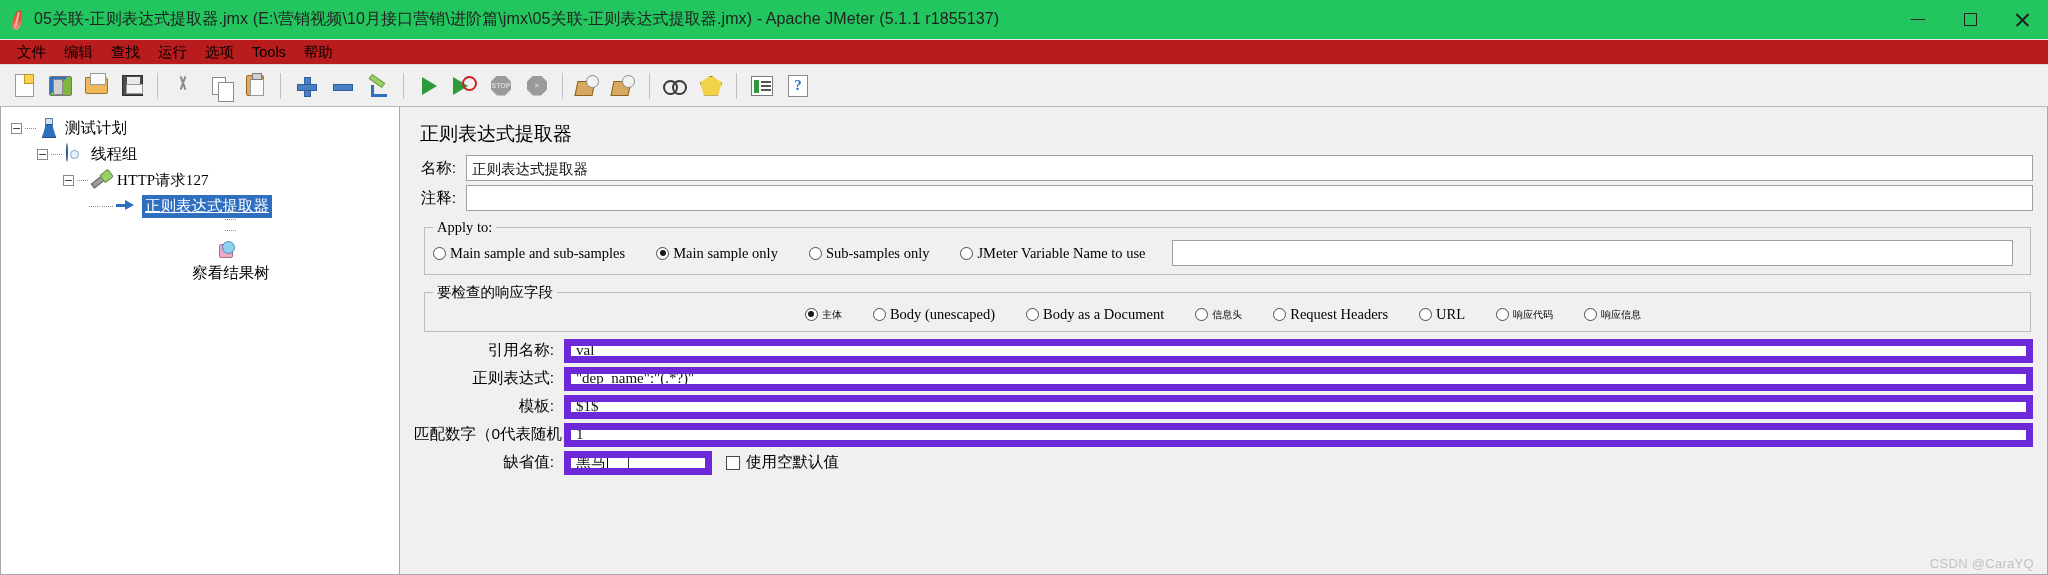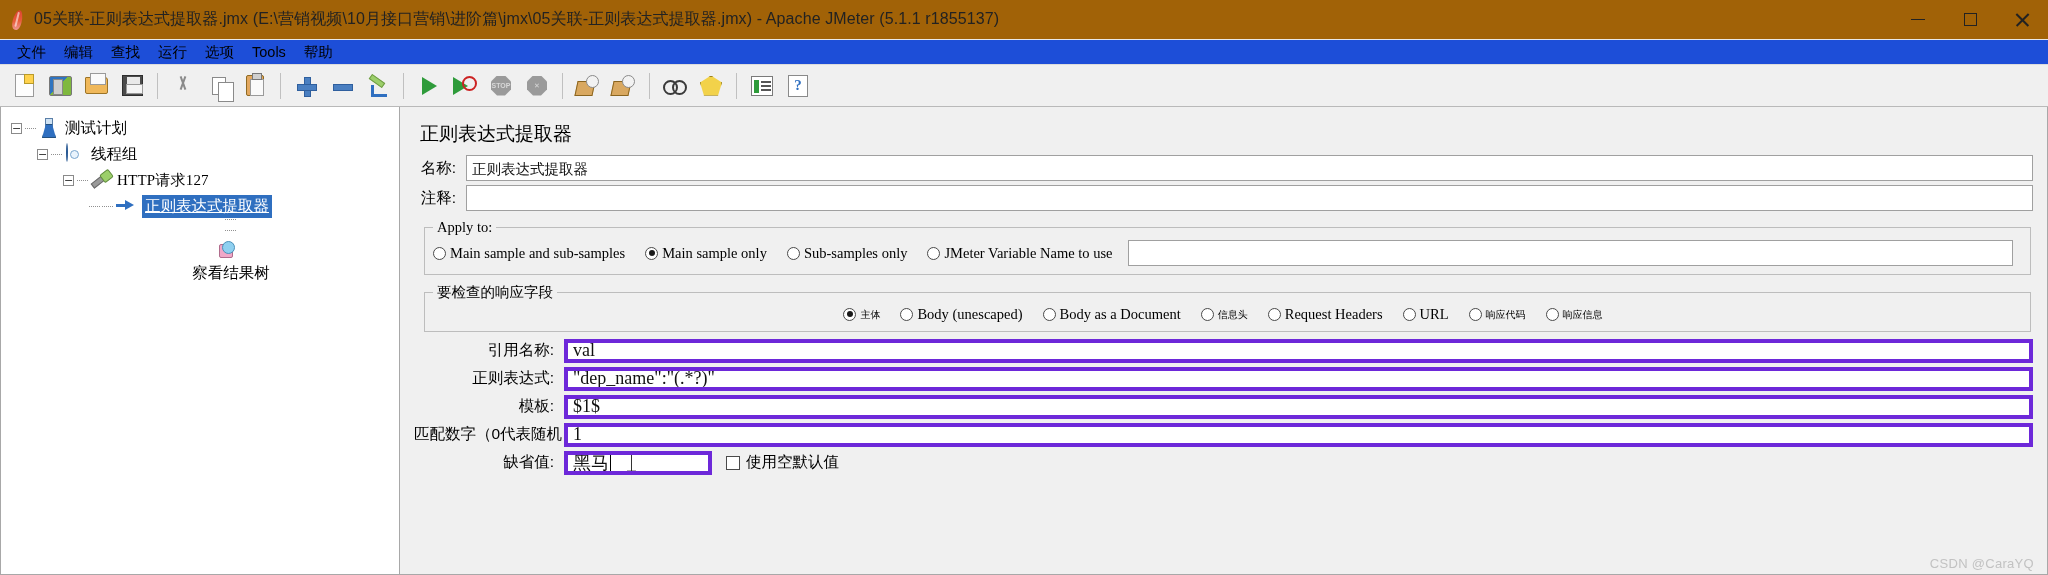--- a/index.html
+++ b/index.html
@@ -7,21 +7,21 @@
     margin: 0; padding: 0;
     width: 2048px; height: 575px;
     overflow: hidden;
     background: #ffffff;
     font-family: "Liberation Sans", "DejaVu Sans", sans-serif;
   }
   .app { width: 2048px; height: 575px; display: flex; flex-direction: column; background:#f0f0f0; }
 
   
   .titlebar {
-    height: 40px; background: #a16207; display: flex; align-items: center;
+    height: 40px; background: #22c55e; display: flex; align-items: center;
     border-bottom: 1px solid #e8e8e8; flex: 0 0 40px;
   }
   .titlebar .app-icon {
     width: 34px; display:flex; align-items:center; justify-content:center;
   }
   .jm-feather {
     width: 9px; height: 20px; position: relative; display:block;
     background: linear-gradient(160deg,#d94030 0%, #e85c3a 55%, #f0a0a0 100%);
     border-radius: 50% 50% 40% 40% / 60% 60% 40% 40%;
     transform: rotate(14deg);
@@ -42,21 +42,21 @@
   .glyph-max { width:13px; height:13px; border:1.5px solid #222; }
   .glyph-close { position:relative; width:16px; height:16px; }
   .glyph-close::before, .glyph-close::after{
     content:""; position:absolute; left:0; top:7px; width:17px; height:1.6px; background:#222;
   }
   .glyph-close::before{ transform: rotate(45deg); }
   .glyph-close::after{ transform: rotate(-45deg); }
 
   
   .menubar {
-    height: 25px; flex: 0 0 25px; background:#1d4ed8; display:flex; align-items:center;
+    height: 25px; flex: 0 0 25px; background:#b91c1c; display:flex; align-items:center;
     padding-left: 8px; border-bottom:1px solid #dcdcdc;
   }
   .menu-item {
     font-size: 14.5px; color:#000; padding: 2px 9px; white-space:nowrap;
   }
 
   
   .toolbar {
     height: 42px; flex: 0 0 42px; background:#f0f0f0; display:flex; align-items:center;
     padding-left: 6px; border-bottom:1px solid #b9b9b9; gap:0px;
@@ -184,40 +184,40 @@
     flex:1 1 auto; height:26px; background:#fff; border:1px solid #a0a0a0;
     font-size:14.5px; color:#111; padding: 2px 5px; line-height:22px;
     font-family:"Liberation Serif","DejaVu Serif",serif; min-width:0; overflow:hidden; white-space:nowrap;
   }
 
   fieldset.grp {
     border:1px solid #bdbdbd; margin: 8px 2px 6px 10px; padding: 2px 17px 8px 8px;
   }
   fieldset.grp > legend { font-size:14.5px; color:#000; padding:0 4px; }
   legend.mono { font-family:"Liberation Serif","DejaVu Serif",serif; font-size:14.5px;}
-  .radio-row { display:flex; align-items:center; gap:4px; flex-wrap:nowrap; padding-top:2px;}
+  .radio-row { display:flex; align-items:center; gap:15px; flex-wrap:nowrap; padding-top:2px;}
   .rad {
     display:flex; align-items:center; margin-right:16px; white-space:nowrap;
   }
   .rcircle{
     width:13px;height:13px;border:1.6px solid #4a4a4a;border-radius:50%;background:#fff;
     margin-right:4px; position:relative; flex:0 0 13px;
   }
   .rcircle.on::after{content:"";position:absolute;left:2.4px;top:2.4px;width:6px;height:6px;border-radius:50%;background:#1a1a1a;}
   .rtext{ font-size:14.5px; color:#000; font-family:"Liberation Serif","DejaVu Serif",serif; }
   .rtext.cjk{ font-family:"Liberation Sans","DejaVu Sans",sans-serif; font-size:10px; }
   .jmv-input{
     flex:1 1 auto; height:26px; background:#fff; border:1px solid #a0a0a0; margin-left:6px; min-width:80px;
   }
   .fields-grid { margin-top:6px; }
   .frow { display:flex; align-items:center; height:25px; margin-bottom:3px; }
   .flbl { width:150px; text-align:right; padding-right:10px; font-size:15.5px; color:#000; white-space:nowrap; }
   .finp {
-    flex:1 1 auto; height:24px; background:#fff; border:4px solid #6d28d9; padding:1px 5px;
-    font-size:18px; font-family:"Liberation Serif","DejaVu Serif",serif; color:#111;
+    flex:1 1 auto; height:24px; background:#fff; border:7px solid #6d28d9; padding:1px 5px;
+    font-size:15px; font-family:"Liberation Serif","DejaVu Serif",serif; color:#111;
     display:flex; align-items:center; min-width:0; overflow:hidden; white-space:nowrap;
   }
   .finp.narrow{ flex:0 0 148px; }
   .caret { display:inline-block; width:1px; height:16px; background:#000; margin-left:1px; }
   .ibeam { display:inline-block; width:9px; height:18px; margin-left:16px; position:relative; }
   .ibeam::before{content:"";position:absolute;left:4px;top:0;width:1.4px;height:18px;background:#333;}
   .ibeam::after{content:"";position:absolute;left:0;top:0;width:9px;height:1.4px;background:#333;box-shadow:0 16.6px 0 #333;}
   .chkwrap{ display:flex; align-items:center; margin-left:14px; white-space:nowrap; }
   .chk{ width:14px;height:14px;border:1.6px solid #4a4a4a;background:#fff;margin-right:6px; flex:0 0 14px;}
   .chklbl{ font-size:15.5px; color:#000; }

